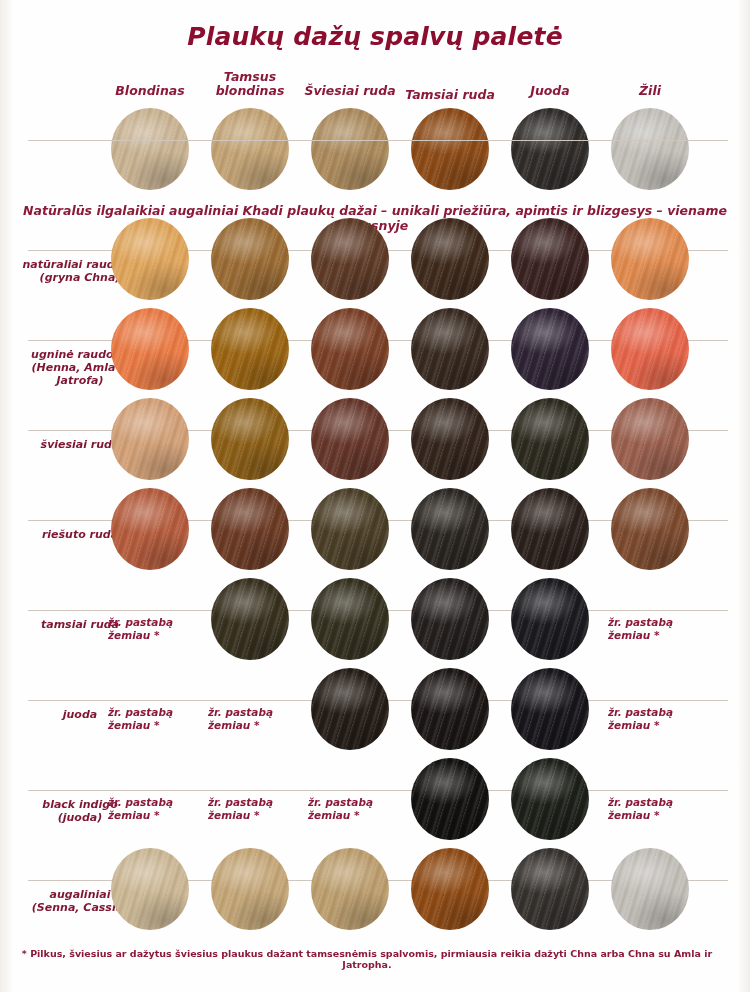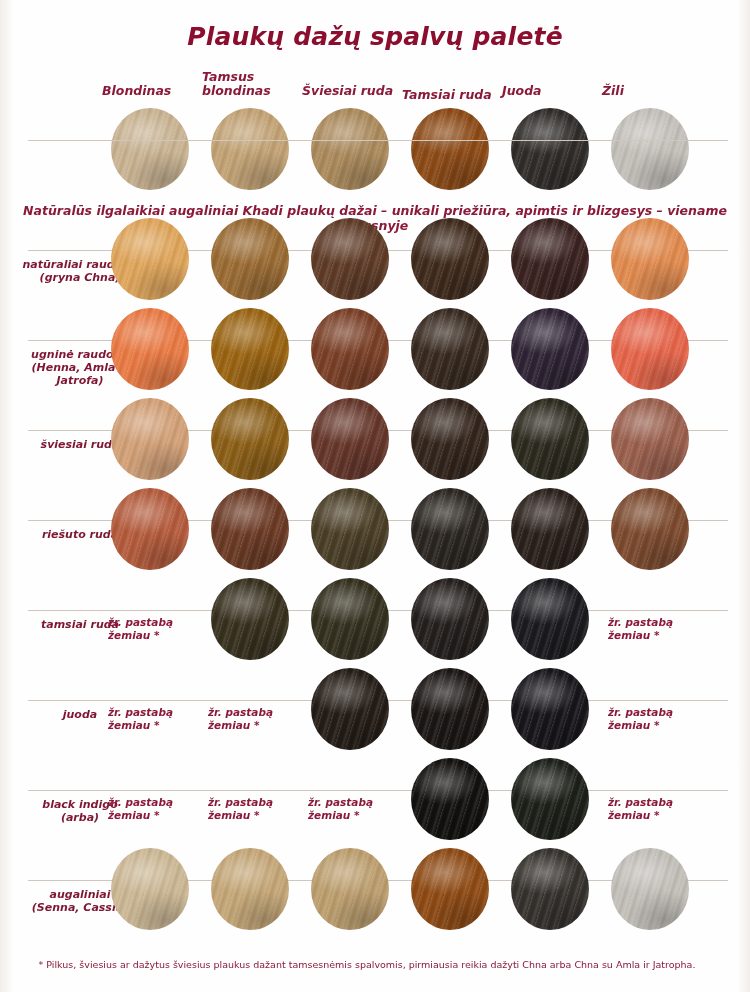--- a/index.html
+++ b/index.html
@@ -33,20 +33,21 @@
   
   .col-headers {
     position: absolute;
     top: 70px;
     left: 140px;
     width: 600px;
     height: 40px;
   }
   .col-header {
     position: absolute;
+    text-align: center;
     font-size: 12.5px;
     font-style: italic;
     font-weight: bold;
     color: #8B1A3A;
     line-height: 14px;
     width: 96px;
   }
   
   .grid {
     position: absolute;
@@ -121,21 +122,21 @@
     font-weight: bold;
     color: #8B1A3A;
   }
   
   .footnote {
     position: absolute;
     left: 0; right: 16px;
     bottom: 22px;
     text-align: center;
     font-size: 9.5px;
-    font-weight: normal;
+    font-weight: bold;
     color: #8B1A3A;
   }
   .edge-left, .edge-right {
     position: absolute;
     top: 0; bottom: 0;
     width: 14px;
     background: linear-gradient(to right, #f1eeea, #ffffff);
   }
   .edge-left { left: 0; }
   .edge-right { right: 0; background: linear-gradient(to left, #f1eeea, #ffffff); }
@@ -356,21 +357,21 @@
         <div class="strands"></div>
         <div class="sheen"></div>
       </div>
       <div class="cell-note" style="left: 608px; top: 706px;">
         <div>žr. pastabą</div>
         <div>žemiau *</div>
       </div>
       <div class="row-line" style="top: 790px;"></div>
       <div class="row-label" style="top: 798px;">
         <div>black indigo</div>
-        <div>(arba)</div>
+        <div>(juoda)</div>
       </div>
       <div class="cell-note" style="left: 108px; top: 796px;">
         <div>žr. pastabą</div>
         <div>žemiau *</div>
       </div>
       <div class="cell-note" style="left: 208px; top: 796px;">
         <div>žr. pastabą</div>
         <div>žemiau *</div>
       </div>
       <div class="cell-note" style="left: 308px; top: 796px;">

